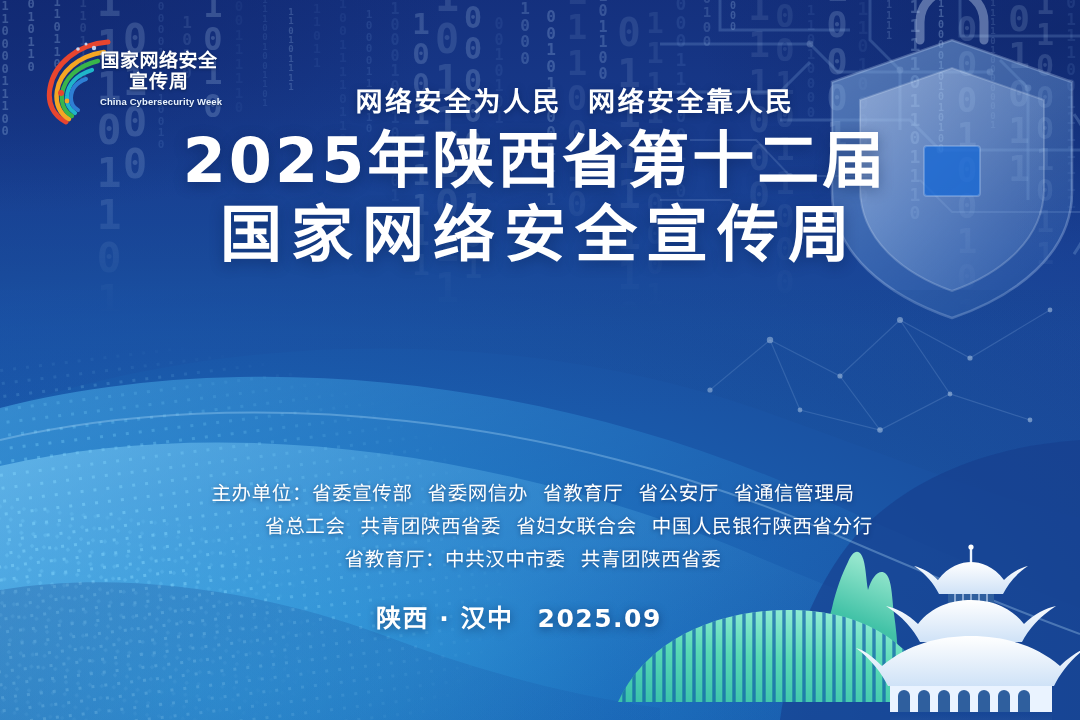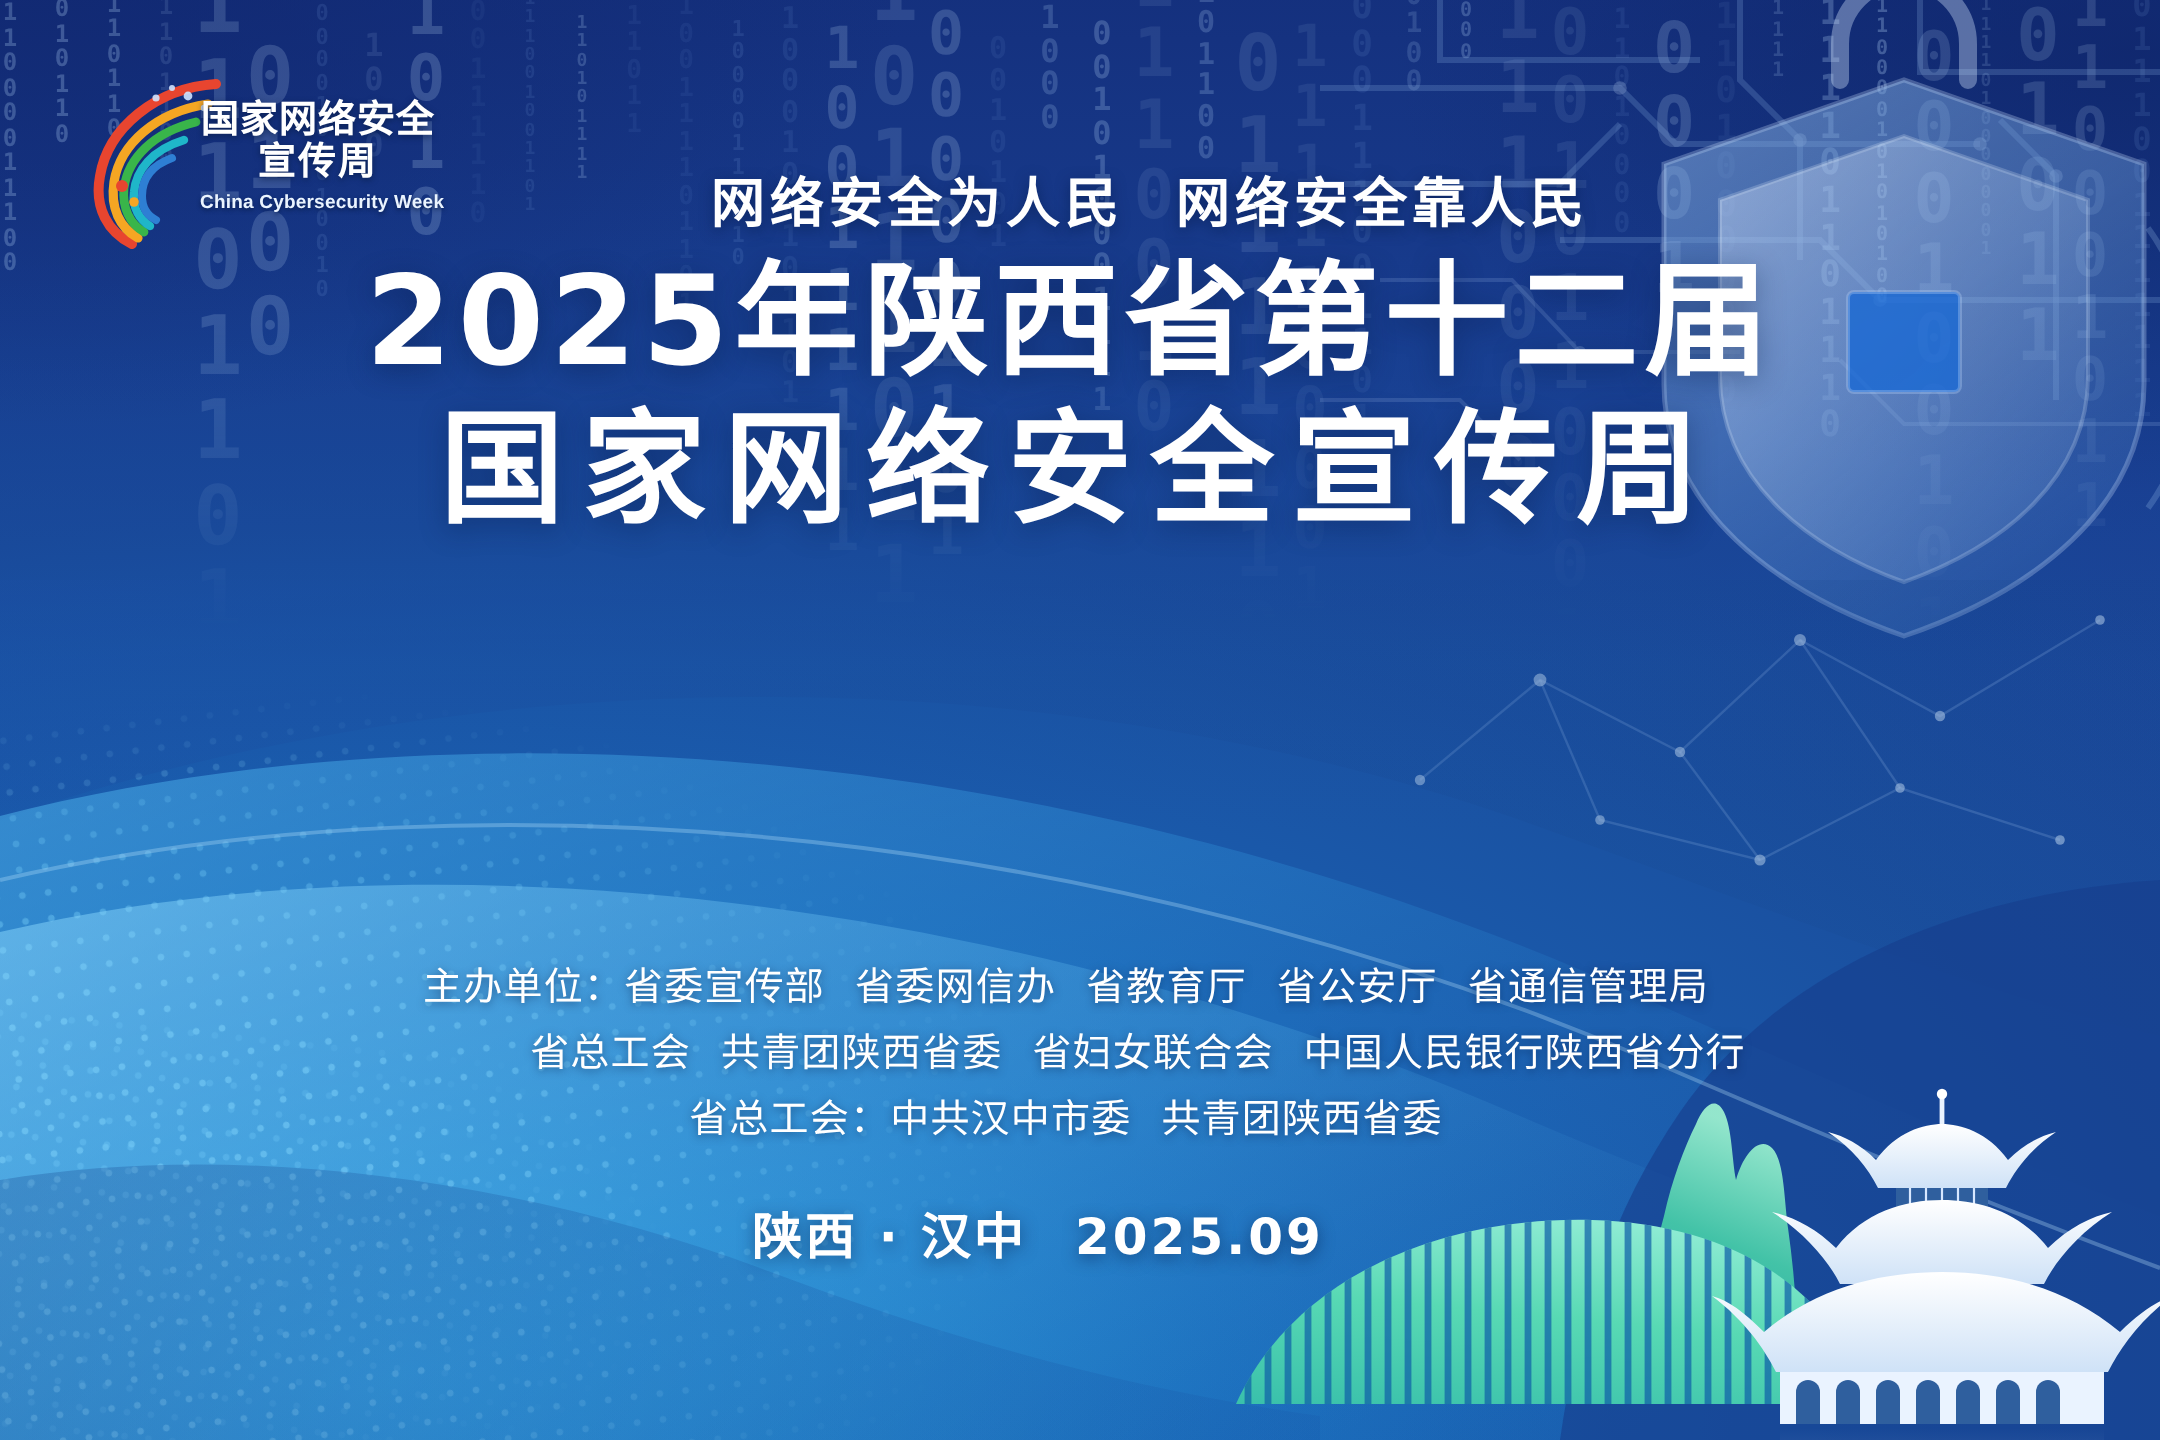--- a/index.html
+++ b/index.html
@@ -906,21 +906,21 @@
     </div>
 
     <div class="orgs">
       <span class="org-row">
         <span>主办单位：</span><span>省委宣传部</span><span class="sp"></span><span>省委网信办</span><span class="sp"></span><span>省教育厅</span><span class="sp"></span><span>省公安厅</span><span class="sp"></span><span>省通信管理局</span>
       </span>
       <span class="org-row indent">
         <span>省总工会</span><span class="sp"></span><span>共青团陕西省委</span><span class="sp"></span><span>省妇女联合会</span><span class="sp"></span><span>中国人民银行陕西省分行</span>
       </span>
       <span class="org-row">
-        <span>省总工会：</span><span>中共汉中市委</span><span class="sp"></span><span>共青团陕西省委</span>
+        <span>省教育厅：</span><span>中共汉中市委</span><span class="sp"></span><span>共青团陕西省委</span>
       </span>
     </div>
 
     <div class="footer">
       <span class="footer-text"><span>陕西 · 汉中</span><span class="gap"></span><span>2025.09</span></span>
     </div>
 
   </div>
 </div>
 

